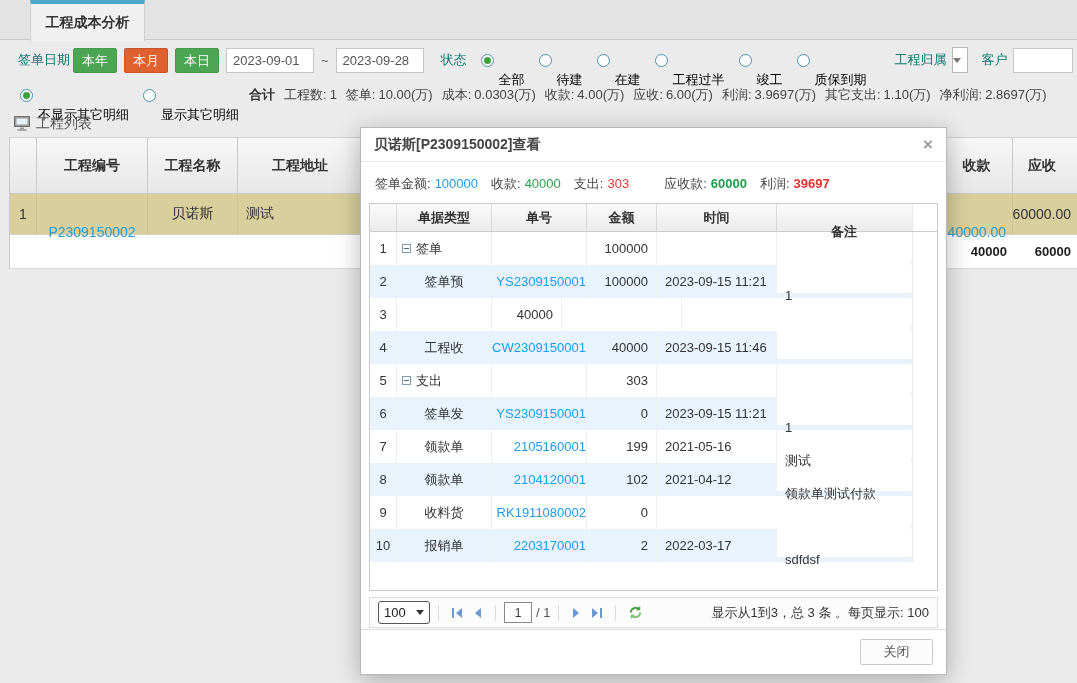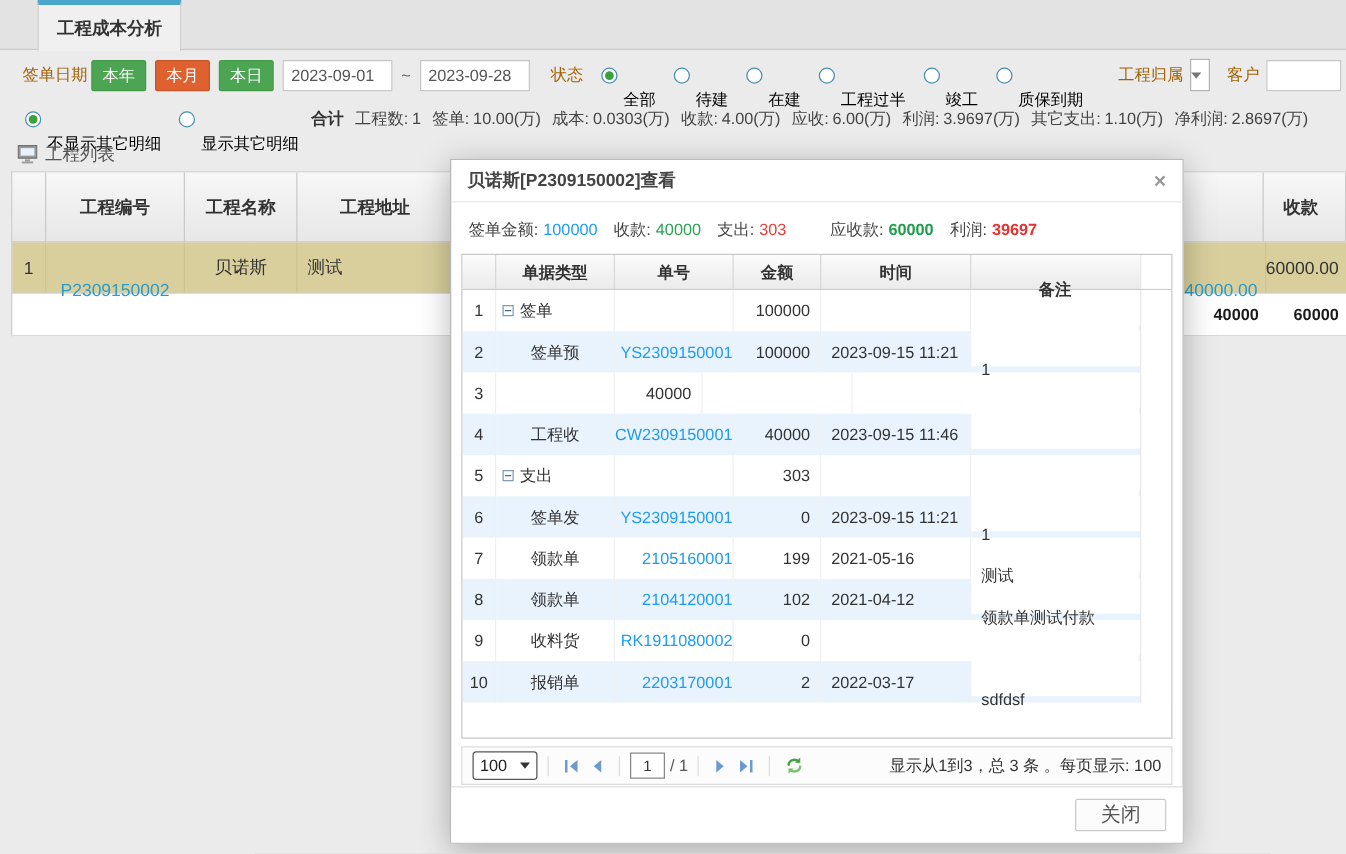--- a/index.html
+++ b/index.html
@@ -9,21 +9,21 @@
 
   
   .tabbar { position:relative; height:40px; background:#e3e3e3; border-bottom:1px solid #c9c9c9; }
   .tab { position:absolute; left:30px; top:0; width:115px; height:41px; background:#f0f0f0;
     border-left:1px solid #cfcfcf; border-right:1px solid #cfcfcf; border-top:4px solid #4ba6cb;
     display:flex; align-items:center; justify-content:center; font-weight:bold; font-size:14px; color:#333; }
 
   
   .frow1 { display:flex; align-items:center; height:40px; padding-left:18px; white-space:nowrap; }
   .frow2 { display:flex; align-items:center; height:30px; padding-left:20px; white-space:nowrap; }
-  .flabel { color:#a16207; }
+  .flabel { color:#0f766e; }
   .qbtn { display:inline-block; padding:5px 8px; margin-right:7px; border-radius:2px;
     color:#fff; font-size:13px; cursor:pointer; line-height:1; }
   .qbtn.green { background:#4ca553; border:1px solid #459a4c; }
   .qbtn.orange { background:#df6130; border:1px solid #c9532a; }
   .dinput { width:88px; height:25px; border:1px solid #c6c6c6; background:#fff; color:#555;
     font-size:13px; padding:0 6px; font-family:"Liberation Sans",sans-serif; }
   .tilde { margin:0 7px; color:#666; }
   .ritem { display:inline-flex; align-items:center; margin-left:14px; cursor:pointer; }
   .radio { width:13px; height:13px; border:1px solid #4a8fb0; border-radius:50%;
     background:#fff; display:inline-block; flex:none; }
@@ -109,21 +109,21 @@
   .pico { display:inline-flex; margin:0 4px; cursor:pointer; }
   .pgin { width:28px; height:21px; border:1px solid #888; text-align:center; font-size:12px;
     color:#333; margin-right:4px; font-family:"Liberation Sans",sans-serif; }
   .ptot { color:#555; }
   .pinfo { margin-left:auto; color:#333; }
 
   
   .mfoot { margin-top:auto; flex:none; border-top:1px solid #ddd; padding:9px 13px; display:flex;
     justify-content:flex-end; background:#fff; }
   .closebtn { width:73px; height:26px; border:1px solid #c9c9c9; background:#fcfcfc; color:#555;
-    font-size:16px; border-radius:2px; cursor:pointer; font-family:"Liberation Sans",sans-serif; }
+    font-size:13px; border-radius:2px; cursor:pointer; font-family:"Liberation Sans",sans-serif; }
 </style>
 </head>
 <body>
 
 <div class="screen">
 
   <div class="tabbar">
     <div class="tab">
       <span>工程成本分析</span>
     </div>
@@ -210,20 +210,21 @@
   </div>
 
   <div class="ptable">
     <div class="phead">
       <div class="pc c-num"></div>
       <div class="pc c-code">工程编号</div>
       <div class="pc c-name">工程名称</div>
       <div class="pc c-addr" style="justify-content:center">工程地址</div>
       <div class="pc c-fill"></div>
       <div class="pc c-sk" style="justify-content:center">收款</div>
+      <div class="pc c-ys" style="justify-content:center;border-right:none">应收</div>
     </div>
     <div class="prow">
       <div class="pc c-num">1</div>
       <div class="pc c-code">
           <span class="plink">P2309150002</span>
         </div>
       <div class="pc c-name">贝诺斯</div>
       <div class="pc c-addr">测试</div>
       <div class="pc c-fill"></div>
       <div class="pc c-sk">

